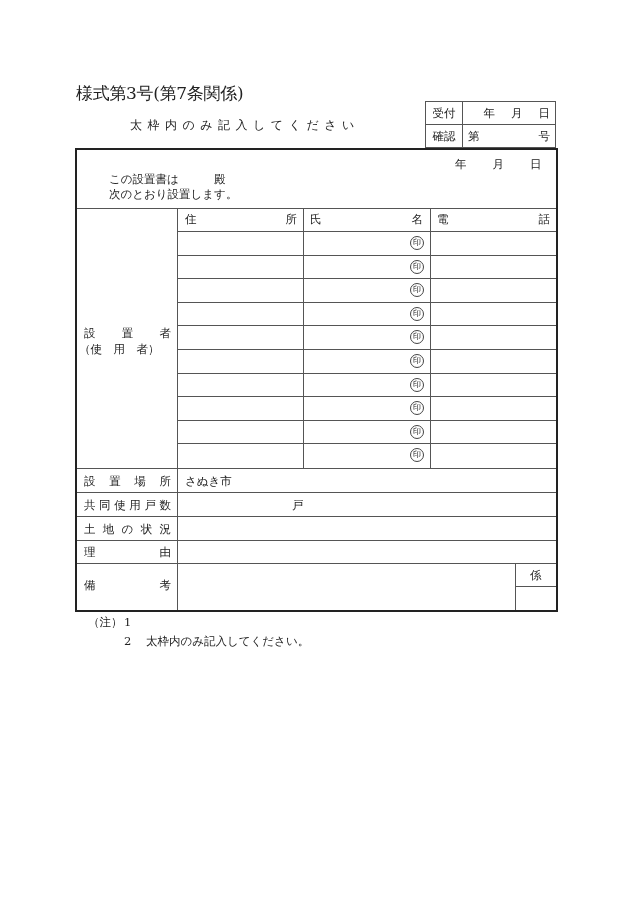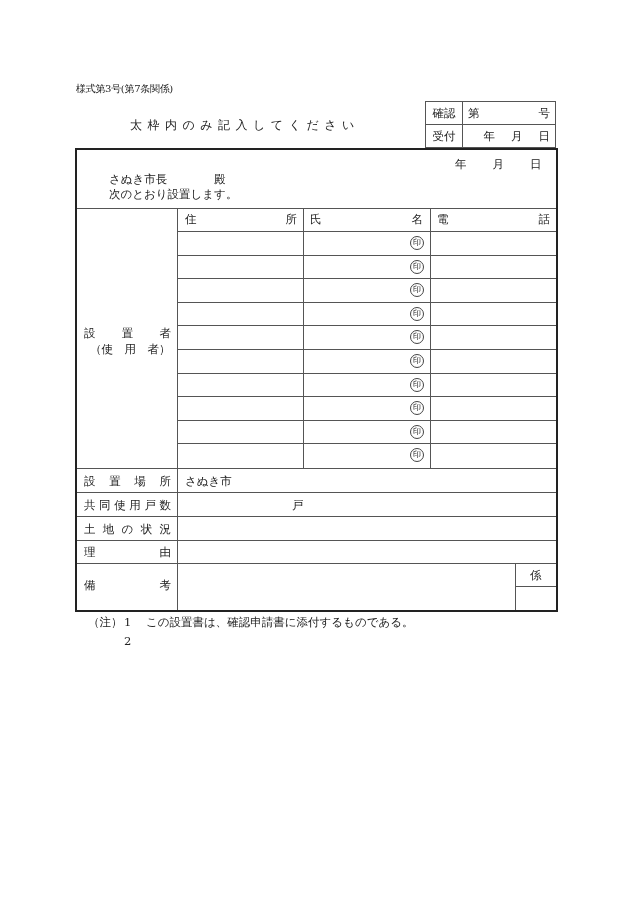--- a/index.html
+++ b/index.html
@@ -1,18 +1,18 @@
 <!DOCTYPE html>
 <html><head>
 <meta charset="utf-8">
 <style>
   html, body { margin:0; padding:0; background:#ffffff; }
   body { width:630px; height:915px; position:relative; font-family:"DejaVu Serif","Liberation Serif",serif; color:#222; font-size:11.5px; overflow:hidden; }
   .abs { position:absolute; }
-  .form-no { left:76px; top:82px; font-size:10px; letter-spacing:-0.3px;text-align:right; }
+  .form-no { left:76px; top:82px; font-size:17px; letter-spacing:-0.3px;text-align:right; }
   .title { left:130px; top:117px; font-size:12px; letter-spacing:5.5px; }
   .rcpt { left:425px; top:101px; width:131px; height:47px; border-collapse:collapse; }
   .rcpt td { border:1px solid #555; height:22px; padding:0 5px; font-size:11.5px; }
   .rcpt .lab { width:30px; text-align:center; padding:0 3px; }
   .outer { left:75px; top:148px; width:479px; height:460px; border:2px solid #222; }
   .line { position:absolute; background:#555; }
   .cell { position:absolute; font-size:11.5px; white-space:nowrap; }
   .spread { display:flex; justify-content:space-between; }
   .seal { position:absolute; width:12px; height:12px; border:1px solid #444; border-radius:50%; font-size:8px; line-height:12px; text-align:center; }
   .notes { left:88px; top:613px; font-size:11.5px; line-height:19px; }
@@ -20,49 +20,49 @@
 </style>
 </head>
 <body>
 
 <div class="abs form-no">様式第3号(第7条関係)</div>
 <div class="abs title">太枠内のみ記入してください</div>
 
 <table class="abs rcpt">
   <tbody>
       <tr>
-    <td class="lab">確認</td>
-    <td>
-      <div class="spread">
-        <span>第</span>
-        <span>号</span>
-      </div>
-    </td>
-  </tr>
-  <tr>
     <td class="lab">受付</td>
     <td>
       <div style="display:flex;justify-content:flex-end;gap:16px;">
         <span>年</span>
         <span>月</span>
         <span>日</span>
       </div>
     </td>
   </tr>
+  <tr>
+    <td class="lab">確認</td>
+    <td>
+      <div class="spread">
+        <span>第</span>
+        <span>号</span>
+      </div>
+    </td>
+  </tr>
 </tbody>
   </table>
 
 <div class="abs outer">
 
   <div class="cell" style="left:378px;top:7px;display:flex;gap:26px;">
     <span>年</span>
     <span>月</span>
     <span>日</span>
   </div>
-  <div class="cell" style="left:32px;top:22px;">さぬき市長</div>
+  <div class="cell" style="left:32px;top:22px;">この設置書は</div>
   <div class="cell" style="left:137px;top:22px;">殿</div>
   <div class="cell" style="left:32px;top:37px;">次のとおり設置します。</div>
 
   <div class="line" style="left:0;top:58px;width:479px;height:1px;"></div>
 
   <div class="line" style="left:100px;top:58px;width:1px;height:402px;"></div>
   <div class="line" style="left:226px;top:58px;width:1px;height:260px;"></div>
   <div class="line" style="left:353px;top:58px;width:1px;height:260px;"></div>
 
   <div class="cell spread" style="left:108px;top:62px;width:112px;">
@@ -76,21 +76,21 @@
   <div class="cell spread" style="left:360px;top:62px;width:113px;">
     <span>電</span>
       <span>話</span>
   </div>
 
   <div class="cell spread" style="left:7px;top:176px;width:87px;">
     <span>設</span>
       <span>置</span>
       <span>者</span>
   </div>
-  <div class="cell" style="left:13px;top:192px;">（使　用　者）</div>
+  <div class="cell" style="left:2px;top:192px;">（使　用　者）</div>
 
   <div id="rows">
       <div class="line" style="left: 101px; top: 81px; width: 378px; height: 1px;"></div>
       <div class="cell" style="left: 103px; top: 84px; width: 120px; height: 18px;"></div>
       <div class="cell" style="left: 229px; top: 84px; width: 100px; height: 18px;"></div>
       <div class="seal" style="left: 333px; top: 86px;">印</div>
       <div class="cell" style="left: 356px; top: 84px; width: 118px; height: 18px;"></div>
       <div class="line" style="left: 101px; top: 104.6px; width: 378px; height: 1px;"></div>
       <div class="cell" style="left: 103px; top: 107.6px; width: 120px; height: 18px;"></div>
       <div class="cell" style="left: 229px; top: 107.6px; width: 100px; height: 18px;"></div>
@@ -186,19 +186,19 @@
   <div class="line" style="left:438px;top:413px;width:1px;height:47px;"></div>
   <div class="line" style="left:438px;top:436px;width:41px;height:1px;"></div>
   <div class="cell" style="left:453px;top:418px;">係</div>
   <div class="cell" style="left:440px;top:438px;width:37px;height:20px;"></div>
 </div>
 
 <div class="abs notes">
   <div class="n">
     <span style="width:36px;">（注）</span>
     <span style="width:22px;">1</span>
-    <span>この設置書は、確認申請書に添付するものである。</span>
   </div>
   <div class="n">
     <span style="width:36px;"></span>
     <span style="width:22px;">2</span>
+    <span>太枠内のみ記入してください。</span>
   </div>
 </div>
 
 </body></html>

